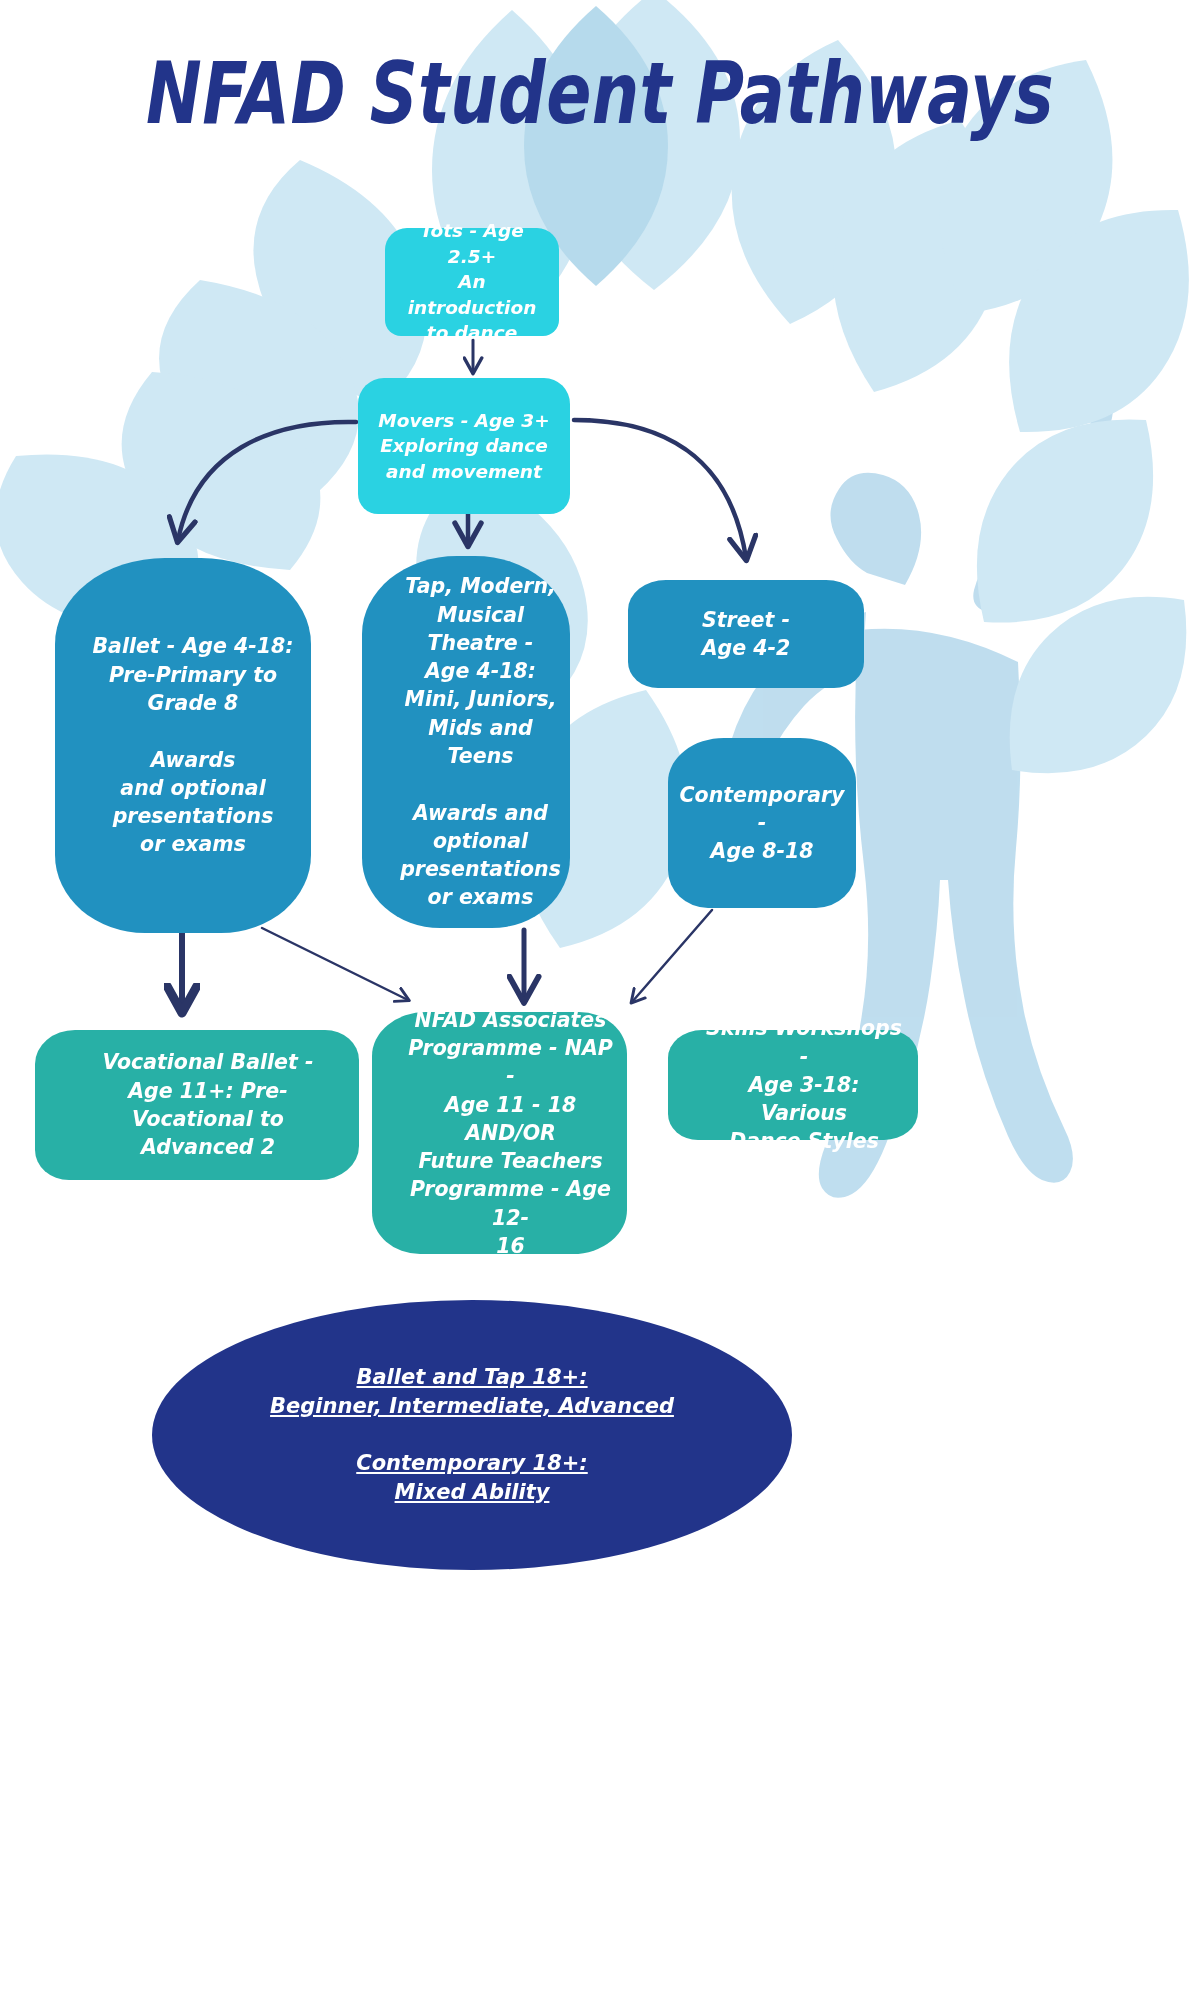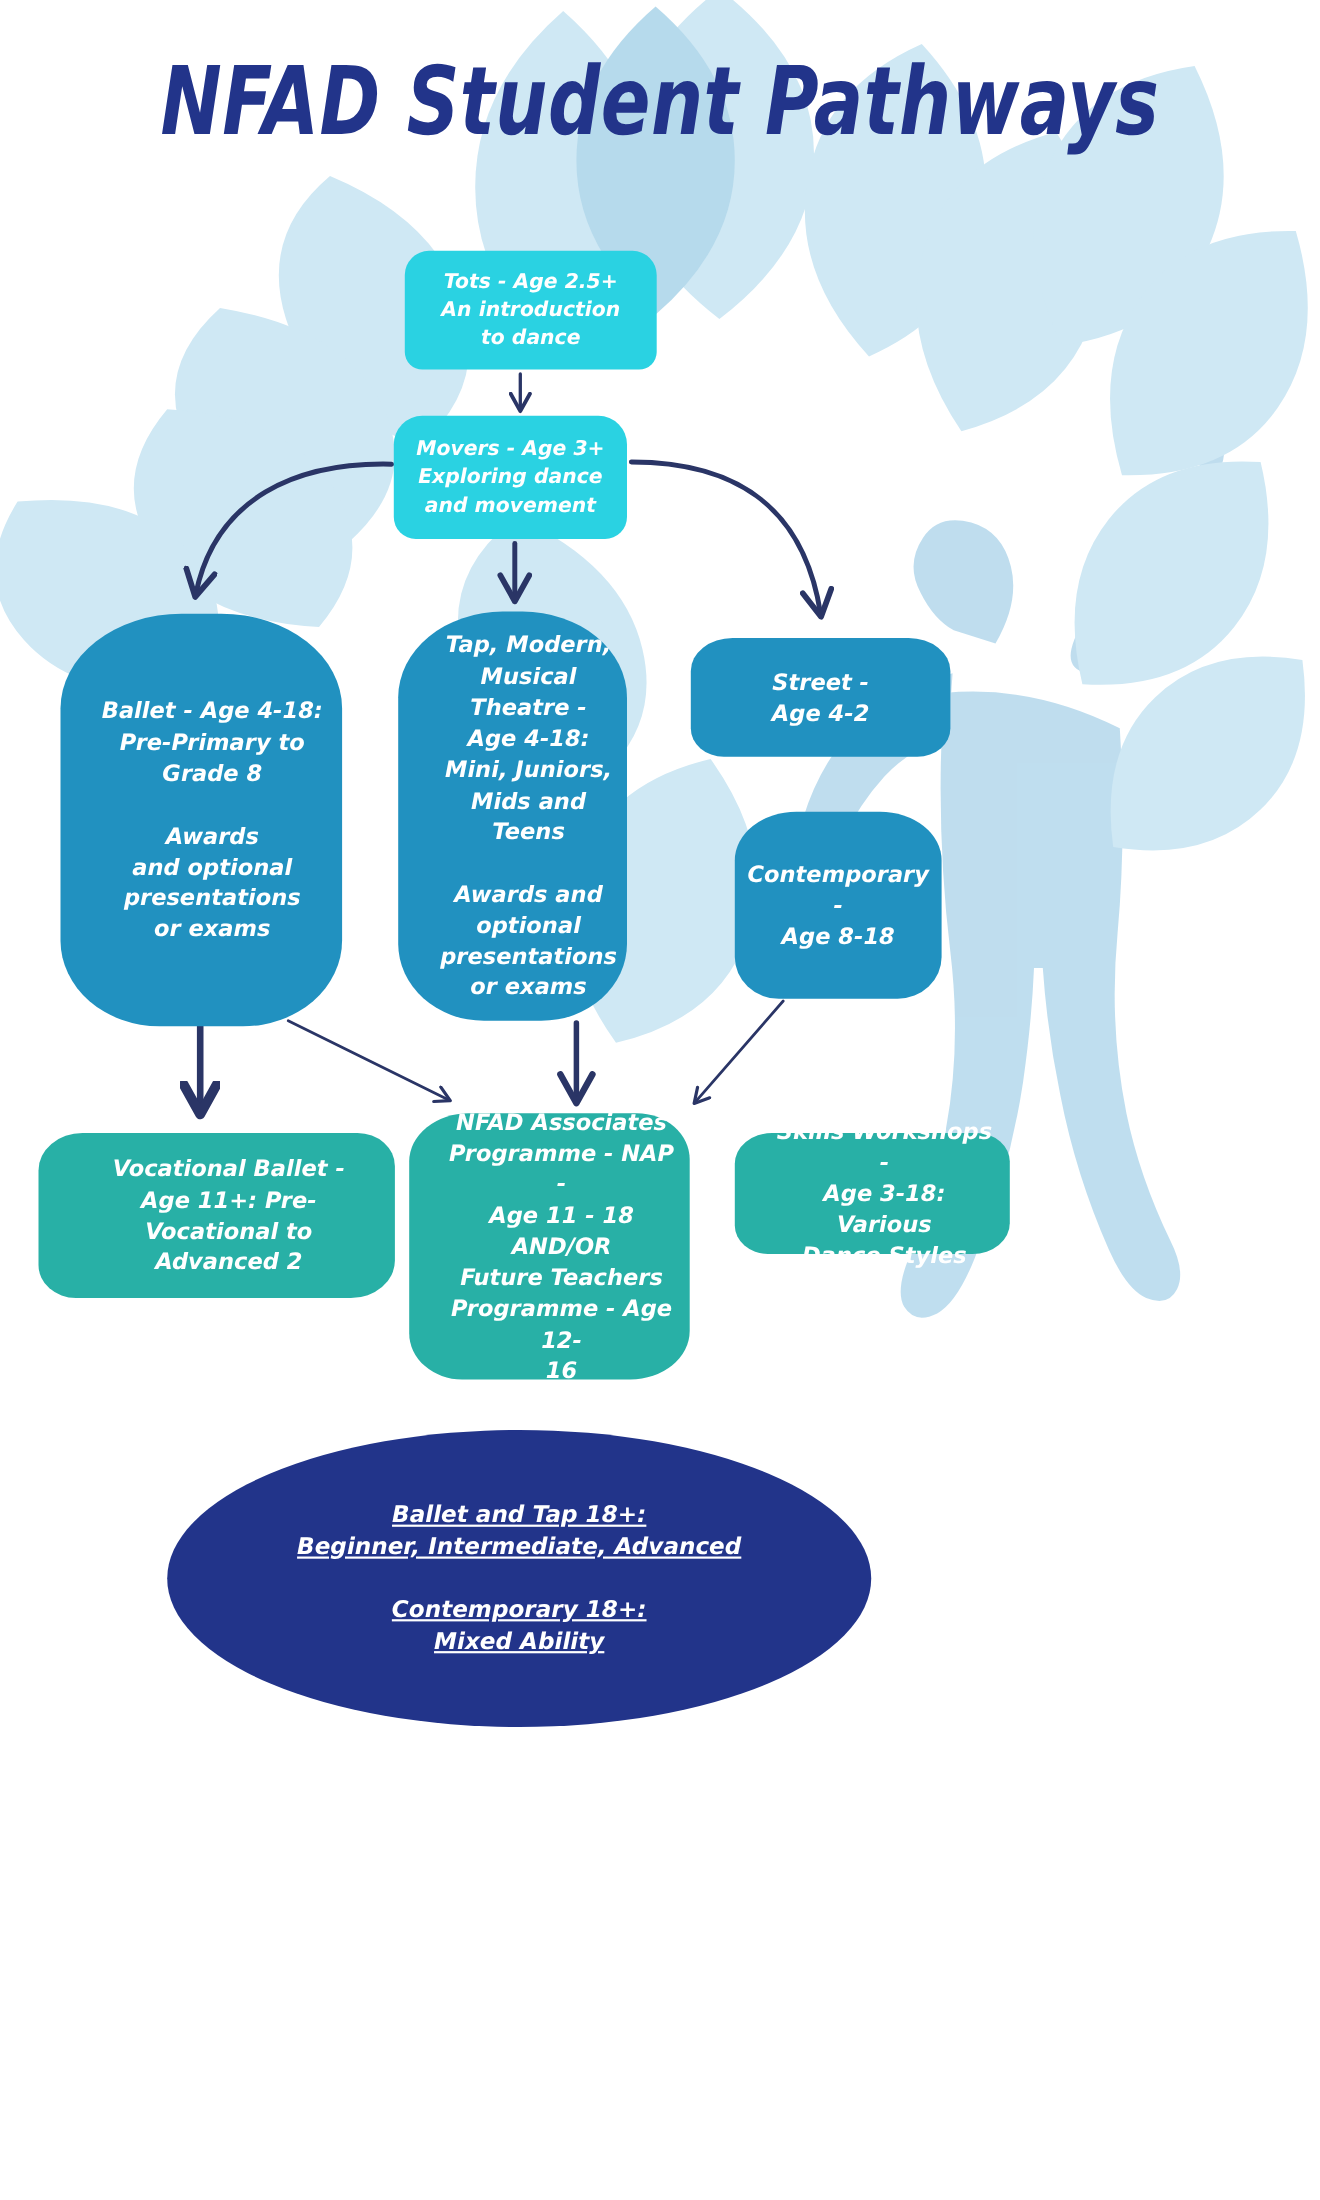--- a/index.html
+++ b/index.html
@@ -68,26 +68,26 @@
     white-space: pre-line;
   }
 
   .cyan  { background: #2ad2e2; }
   .blue  { background: #2191c0; }
   .teal  { background: #28b0a6; padding-left: 36px; }
   .navy  { background: #22348a; text-decoration: underline; }
 
   
   #node-tots {
-    left: 368px; top: 228px; width: 229px; height: 108px;
+    left: 385px; top: 228px; width: 174px; height: 108px;
     border-radius: 22px 22px 16px 16px;
     font-size: 18.5px;
   }
   #node-movers {
-    left: 358px; top: 378px; width: 212px; height: 112px;
+    left: 358px; top: 378px; width: 212px; height: 136px;
     border-radius: 26px 26px 20px 20px;
     font-size: 18.5px;
   }
   #node-ballet {
     left: 55px; top: 558px; width: 256px; height: 375px;
     border-radius: 110px 110px 90px 90px / 86px 86px 78px 78px;
     font-size: 20.5px;
     padding-left: 34px;
   }
   #node-tap {

